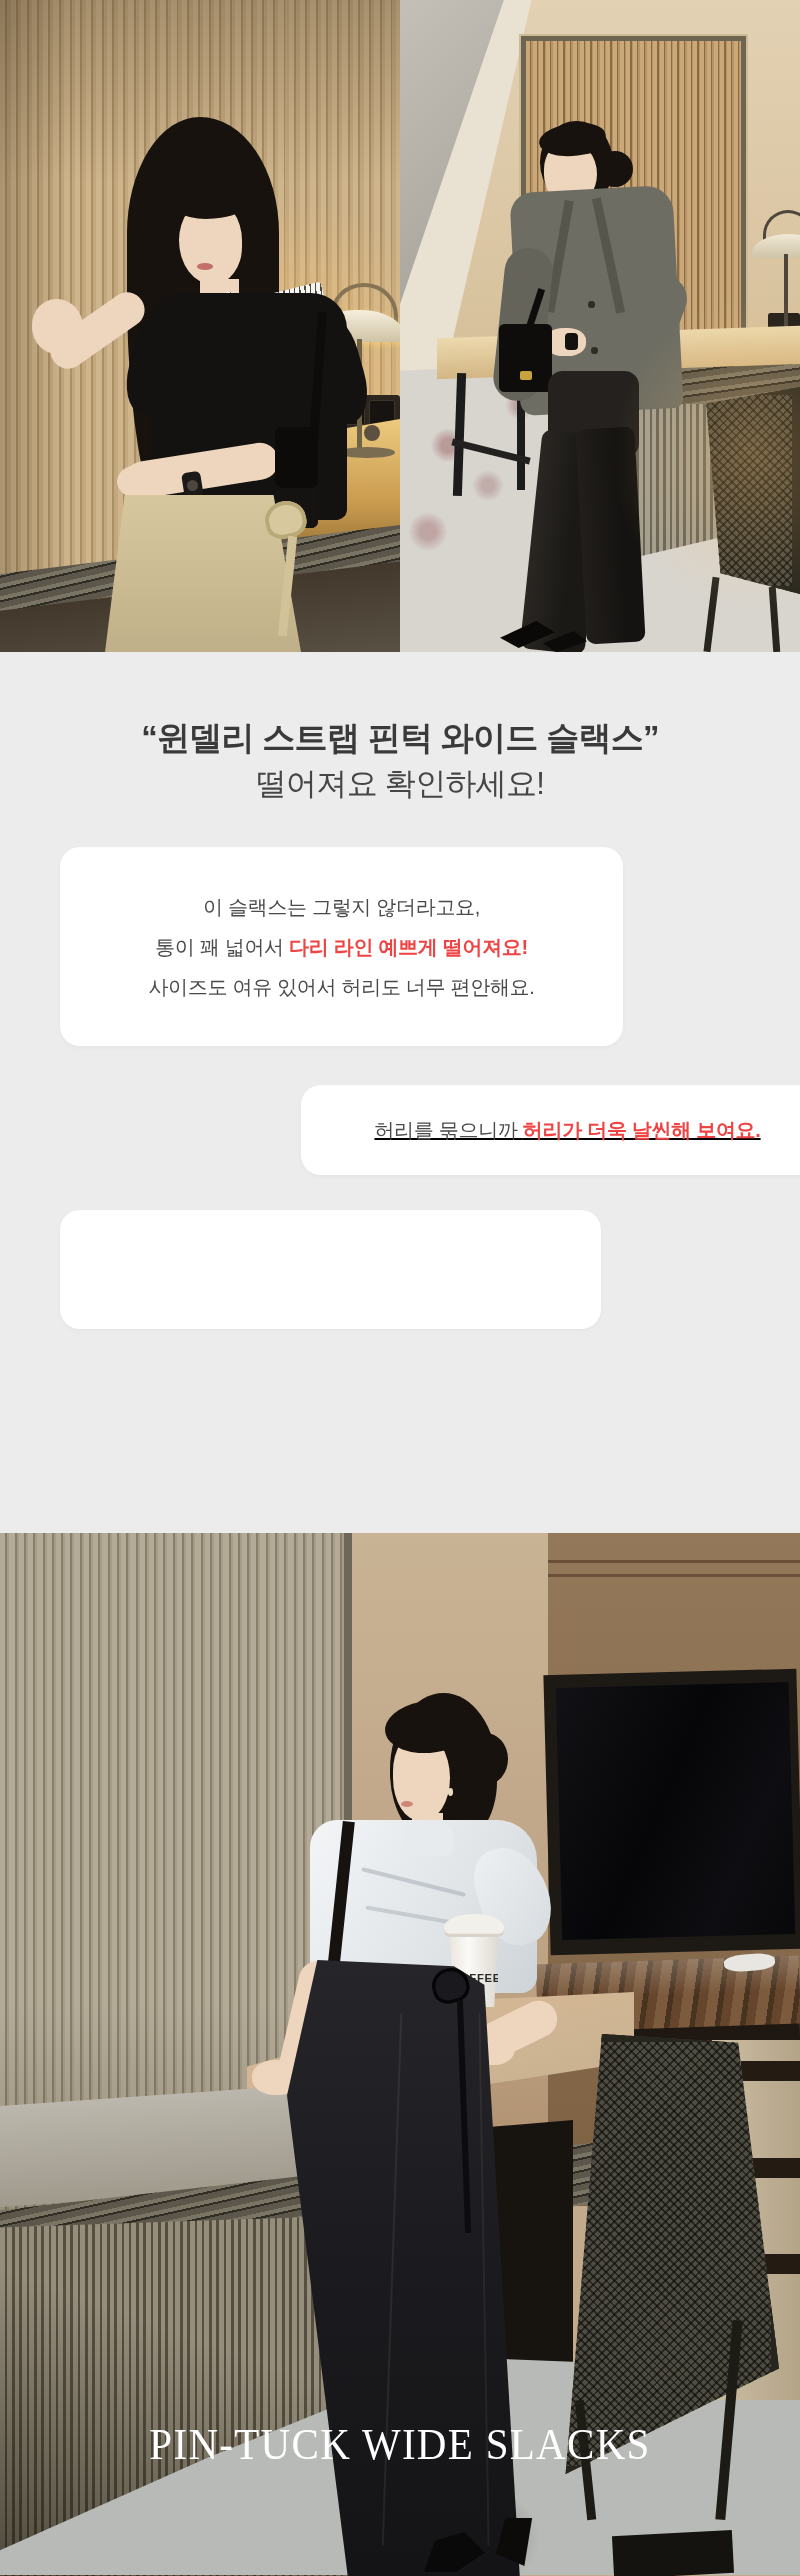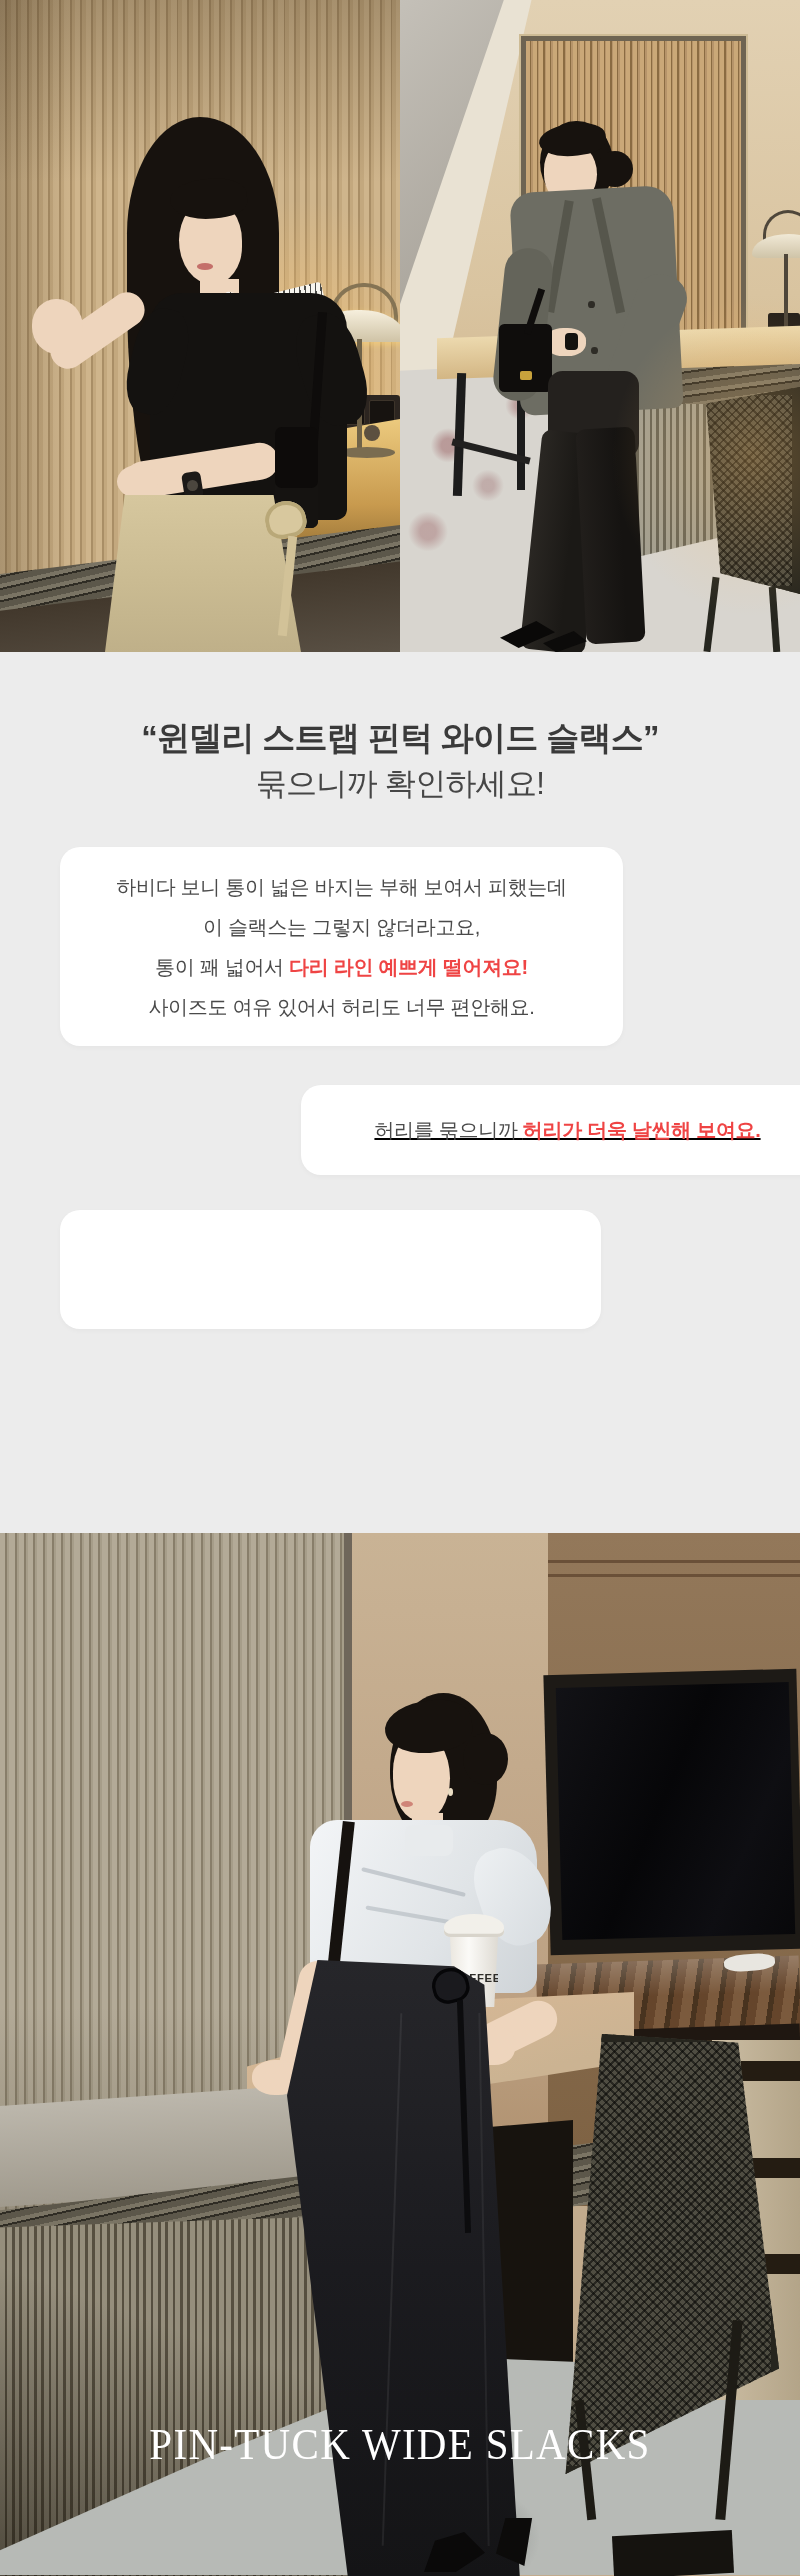--- a/index.html
+++ b/index.html
@@ -194,24 +194,23 @@
         <div class="abs" style="left:181px;top:428px;width:59px;height:215px;background:linear-gradient(90deg,#211e1b,#151311 70%);border-radius:9.3px;transform:rotate(-3deg);"></div>
         <div class="abs" style="left:100px;top:621px;width:55px;height:27px;background:#0a0908;clip-path:polygon(0 62%,66% 0,100% 42%,34% 100%);"></div>
         <div class="abs" style="left:143px;top:631px;width:44px;height:21.3px;background:#0c0b0a;clip-path:polygon(0 58%,70% 0,100% 48%,30% 100%);"></div>
       </div>
       <div class="abs" style="left:0;top:0;width:400px;height:652px;background:radial-gradient(50% 35% at 88% 70%, rgba(255,190,100,.28), rgba(255,190,100,0) 70%);"></div>
     </div>
   </section>
 
   <section class="reviews">
     <h2 class="rv-title">“윈델리 스트랩 핀턱 와이드 슬랙스”</h2>
-    <p class="rv-sub">묶으니까 확인하세요!</p>
+    <p class="rv-sub">떨어져요 확인하세요!</p>
 
     <div class="bubble" style="left:60px;top:195px;width:563px;height:199px;">
-      <p class="ln"><span>하비다 보니 통이 넓은 바지는 부해 보여서 피했는데</span></p>
       <p class="ln"><span>이 슬랙스는 그렇지 않더라고요,</span></p>
       <p class="ln"><span>통이 꽤 넓어서 </span><span class="b">다리 라인 예쁘게 떨어져요!</span></p>
       <p class="ln"><span>사이즈도 여유 있어서 허리도 너무 편안해요.</span></p>
     </div>
 
     <div class="bubble" style="left:301px;top:433px;width:533px;height:90px;text-decoration:underline;">
       <p class="ln"><span>허리를 묶으니까 </span><span class="b">허리가 더욱 날씬해 보여요.</span></p>
     </div>
 
     <div class="bubble" style="left:60px;top:558px;width:541px;height:119px;">

